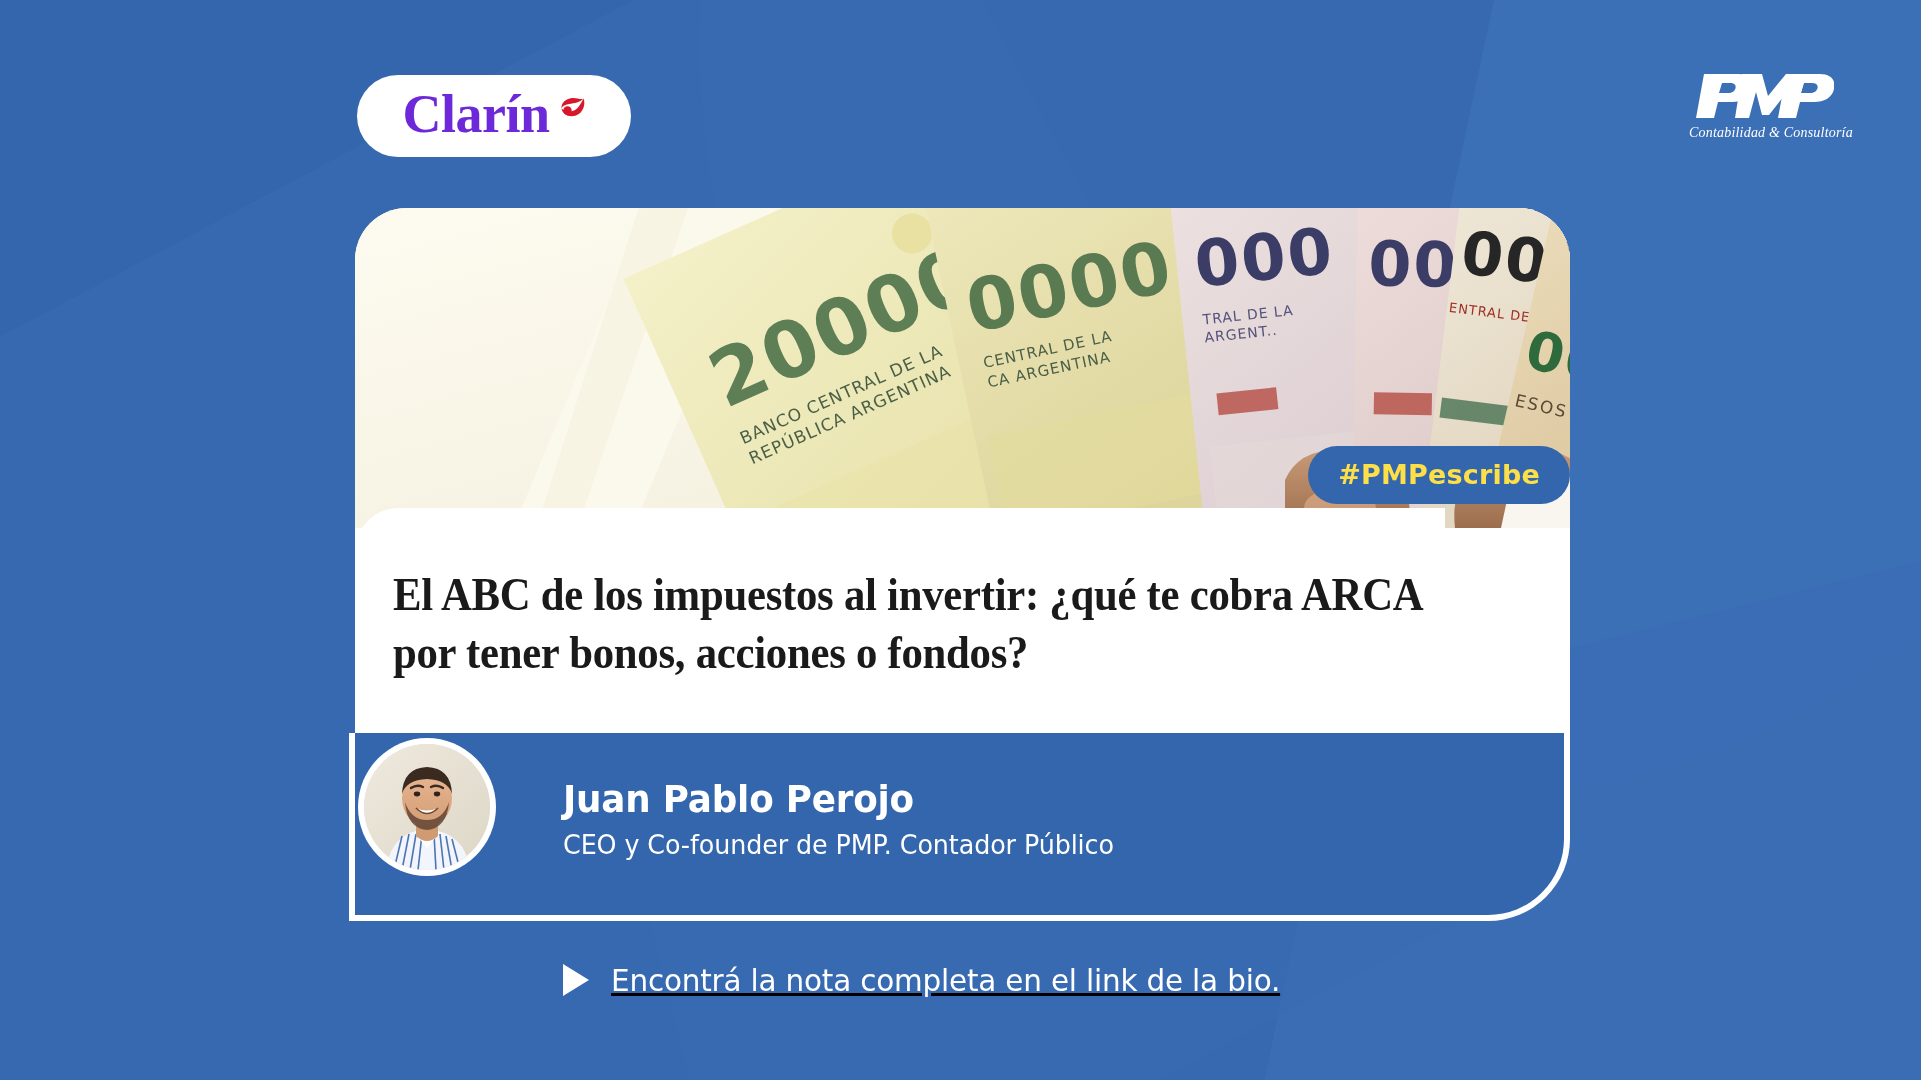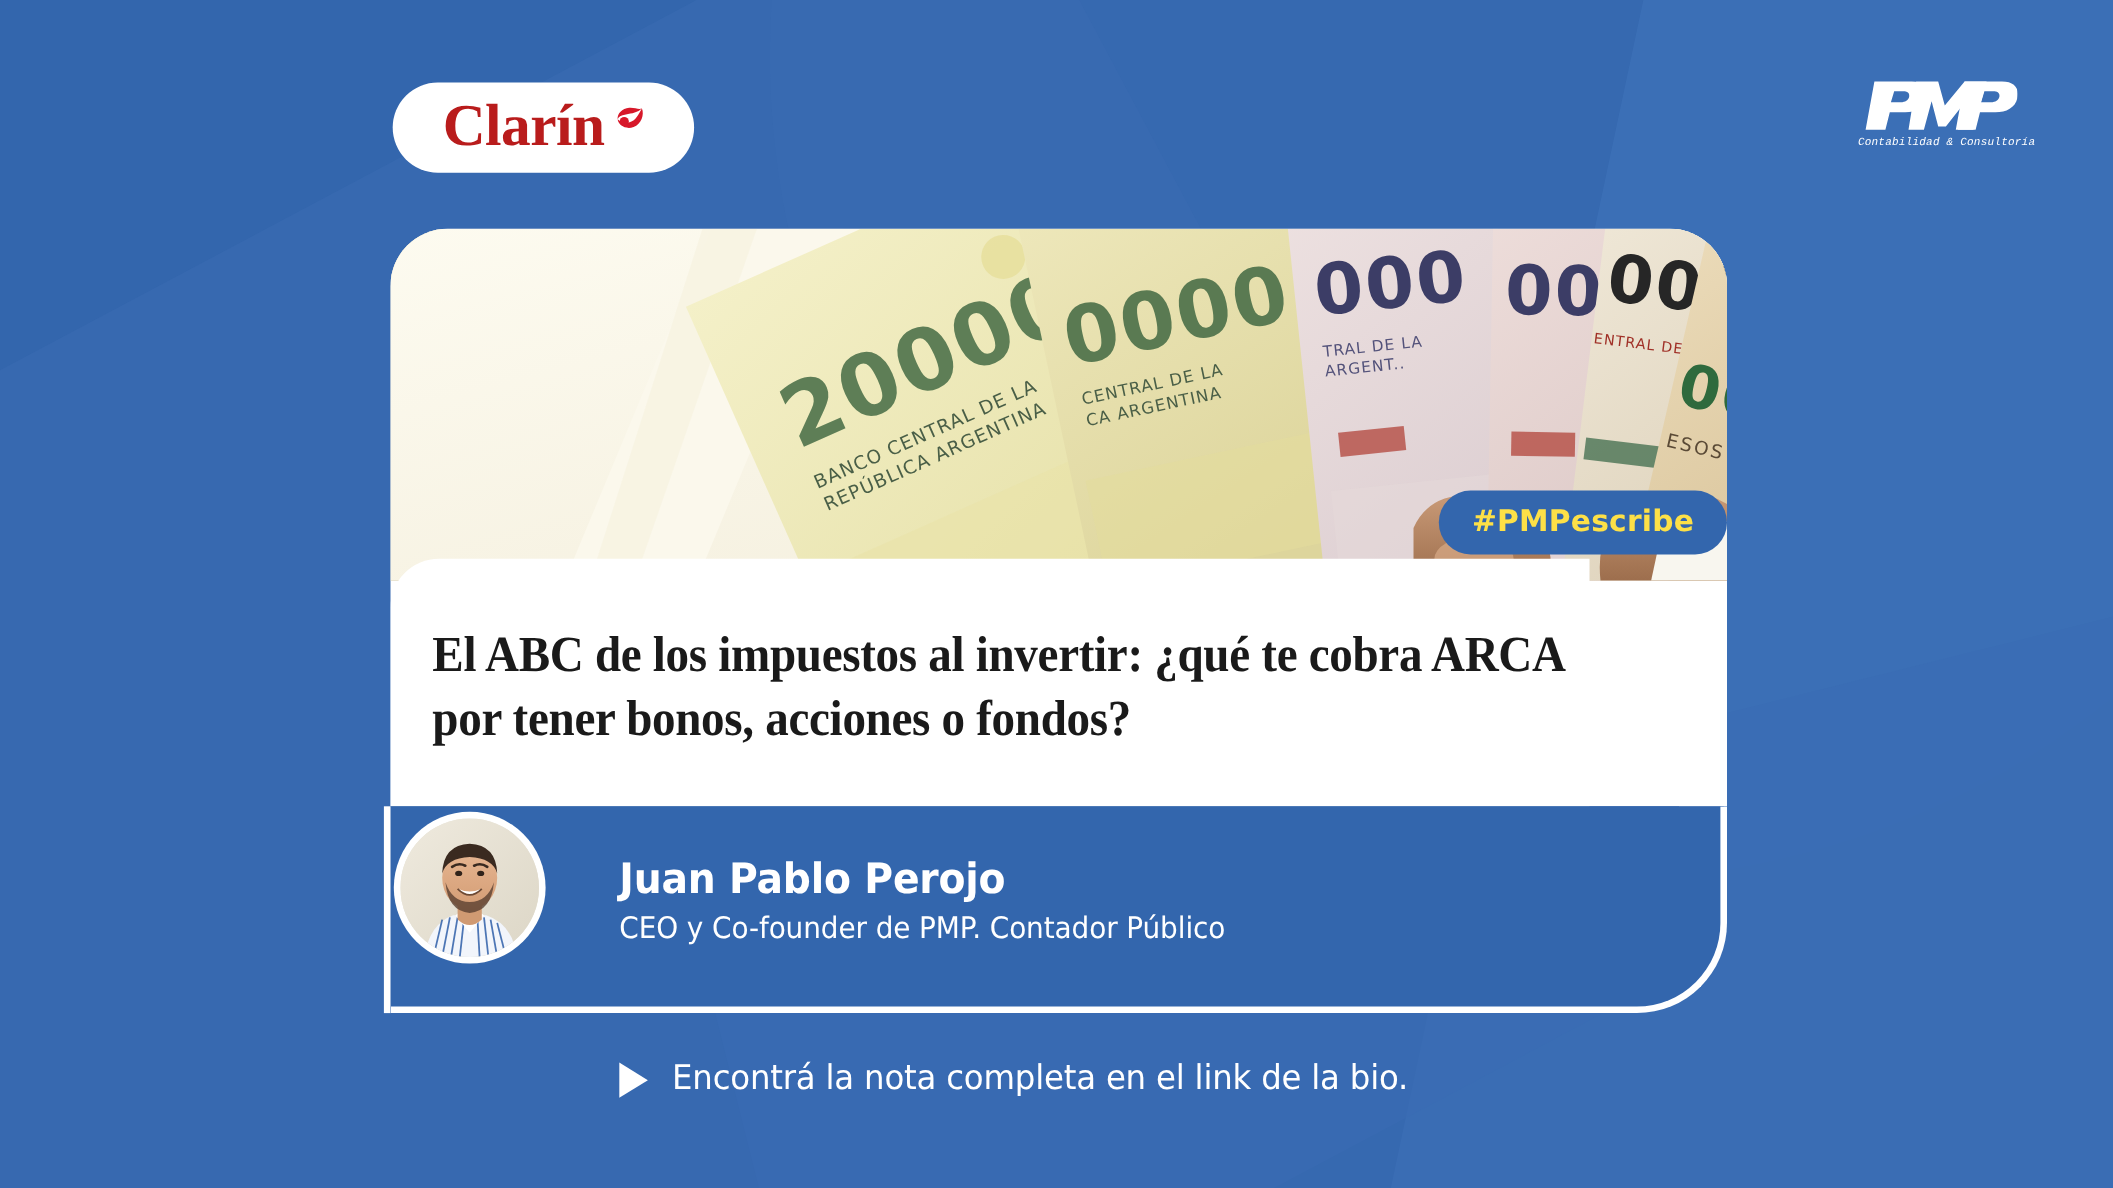--- a/index.html
+++ b/index.html
@@ -77,21 +77,21 @@
     background: #ffffff;
     border-radius: 41px;
     display: flex;
     align-items: center;
     justify-content: center;
   }
   .clarin-word {
     font-family: "Liberation Serif", serif;
     font-weight: bold;
     font-size: 54px;
-    color: #b91c1c;
+    color: #6d28d9;
     letter-spacing: -0.5px;
     line-height: 1;
     position: relative;
     top: -2px;
   }
   .clarin-mark {
     position: relative;
     width: 34px;
     height: 34px;
     margin-left: 2px;
@@ -106,23 +106,23 @@
     width: 150px;
     text-align: center;
   }
   .pmp-mark {
     display: block;
     width: 140px;
     height: 52px;
     margin: 0 auto;
   }
   .pmp-sub {
-    font-family: Liberation Mono, monospace;
+    font-family: Liberation Serif, serif;
     font-style: italic;
-    font-size: 10px;
+    font-size: 14px;
     color: #ffffff;
     letter-spacing: .2px;
     margin-top: 3px;
     white-space: nowrap;
   }
 
   
   .card {
     position: absolute;
     left: 355px;
@@ -259,23 +259,24 @@
     transform: scaleX(0.94);
     transform-origin: left center;
   }
 
   
   .cta {
     position: absolute;
     left: 563px;
     top: 962px;
     display: flex;
-    align-items: flex-end;
+    align-items: center;
     gap: 22px;
     z-index: 8;
+    text-decoration: underline;
   }
   .cta-play {
     width: 0;
     height: 0;
     border-left: 26px solid #ffffff;
     border-top: 16px solid transparent;
     border-bottom: 16px solid transparent;
     flex: none;
   }
   .cta-text {

